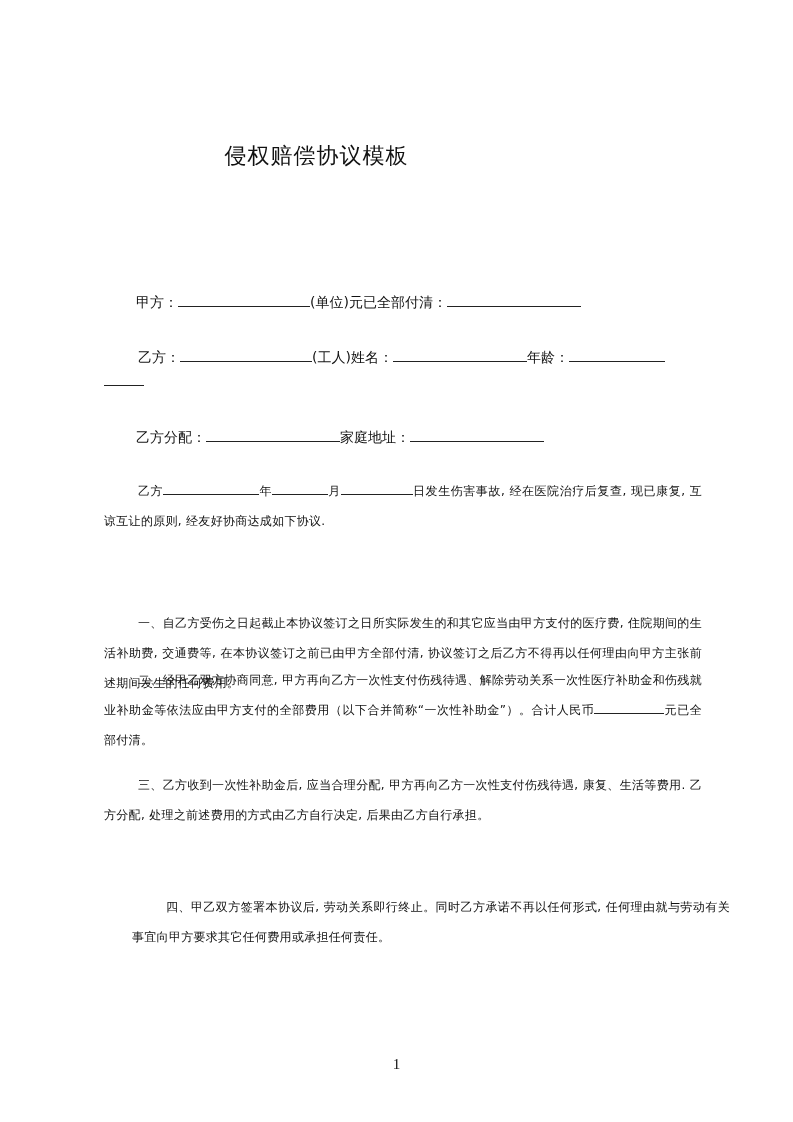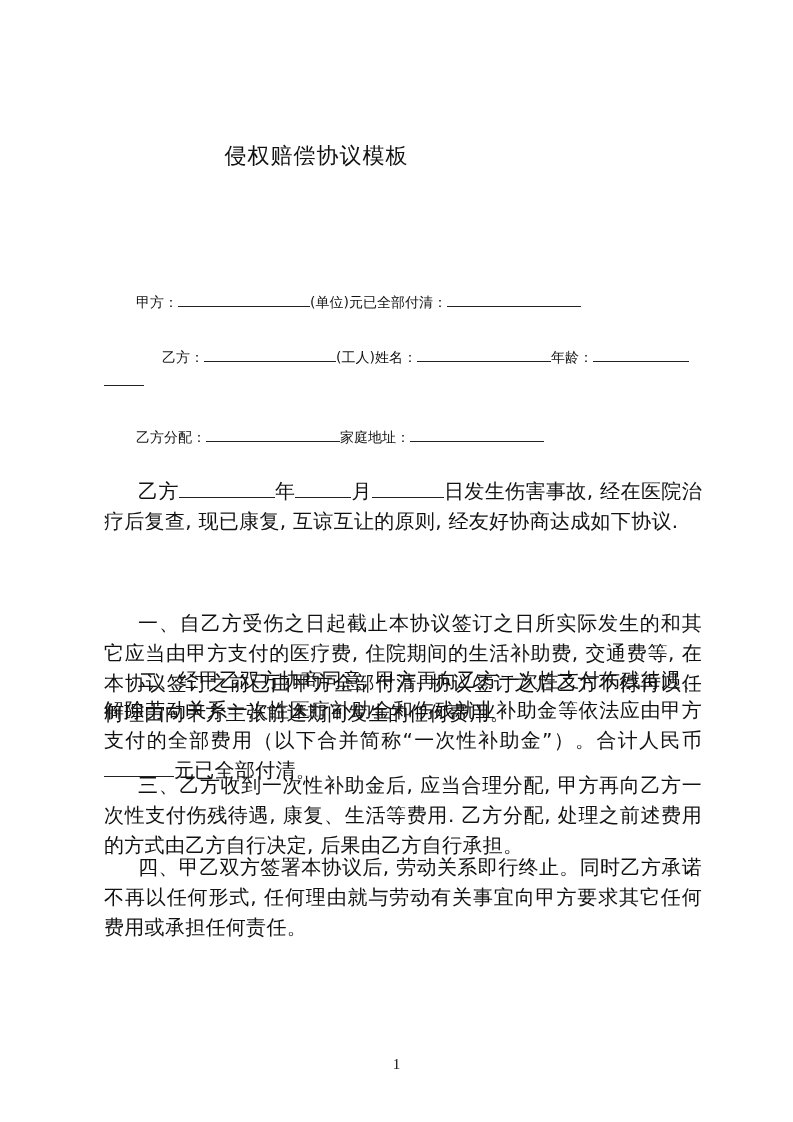--- a/index.html
+++ b/index.html
@@ -12,38 +12,38 @@
     position: absolute; top: 141px; left: 0; width: 633px; text-align: center;
     font-size: 22px; letter-spacing: 1px; line-height: 30px;
   }
   .line {
     position: absolute; left: 104px; width: 600px;
     font-size: 14px; line-height: 18px; white-space: nowrap;
   }
   .blank { display: inline-block; border-bottom: 1px solid #222; height: 14px; vertical-align: baseline; }
   .para {
     position: absolute; left: 104px; width: 598px;
-    font-size: 20px; line-height: 30px; text-indent: 34px;
+    font-size: 12px; line-height: 30px; text-indent: 34px;
     text-align: justify; letter-spacing: 0.3px;
   }
   .pagenum {
     position: absolute; top: 1056px; left: 0; width: 793px; text-align: center;
     font-family: "Liberation Serif", serif; font-size: 15px;
   }
 </style>
 </head>
 <body>
 
 <div class="title">侵权赔偿协议模板</div>
 
 <div class="line" style="top:292px; left:136px;">
   <span>甲方：</span><span class="blank" style="width:132px;"></span><span>(单位)元已全部付清：</span><span class="blank" style="width:134px;"></span>
 </div>
 
-<div class="line" style="top:347px; left:138px;margin-left:24px;">
+<div class="line" style="top:347px; left:138px;">
   <span>乙方：</span><span class="blank" style="width:132px;"></span><span>(工人)姓名：</span><span class="blank" style="width:134px;"></span><span>年龄：</span><span class="blank" style="width:96px;"></span>
 </div>
 <div class="line" style="top:371px; left:104px;">
   <span class="blank" style="width:40px;"></span>
 </div>
 
 <div class="line" style="top:427px; left:136px;">
   <span>乙方分配：</span><span class="blank" style="width:134px;"></span><span>家庭地址：</span><span class="blank" style="width:134px;"></span>
 </div>
 
@@ -52,15 +52,15 @@
 </div>
 
 <div class="para" style="top:560px;margin-top:48px;">一、自乙方受伤之日起截止本协议签订之日所实际发生的和其它应当由甲方支付的医疗费, 住院期间的生活补助费, 交通费等, 在本协议签订之前已由甲方全部付清, 协议签订之后乙方不得再以任何理由向甲方主张前述期间发生的任何费用。</div>
 
 <div class="para" style="top:665px;">
   <span>二、经甲乙双方协商同意, 甲方再向乙方一次性支付伤残待遇、解除劳动关系一次性医疗补助金和伤残就业补助金等依法应由甲方支付的全部费用（以下合并简称“一次性补助金”）。合计人民币</span><span class="blank" style="width:70px;"></span><span>元已全部付清。</span>
 </div>
 
 <div class="para" style="top:770px;">三、乙方收到一次性补助金后, 应当合理分配, 甲方再向乙方一次性支付伤残待遇, 康复、生活等费用. 乙方分配, 处理之前述费用的方式由乙方自行决定, 后果由乙方自行承担。</div>
 
-<div class="para" style="top:852px;">四、甲乙双方签署本协议后, 劳动关系即行终止。同时乙方承诺不再以任何形式, 任何理由就与劳动有关事宜向甲方要求其它任何费用或承担任何责任。</div>
+<div class="para" style="top:892px;margin-left:28px;">四、甲乙双方签署本协议后, 劳动关系即行终止。同时乙方承诺不再以任何形式, 任何理由就与劳动有关事宜向甲方要求其它任何费用或承担任何责任。</div>
 
 <div class="pagenum">1</div>
 
 </body></html>

